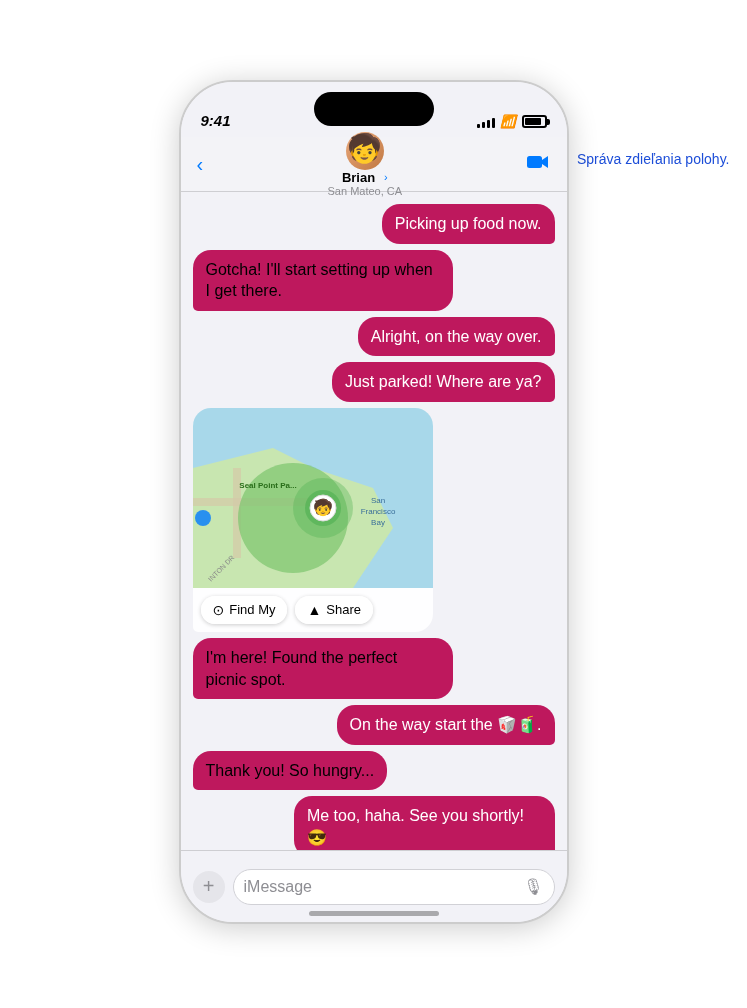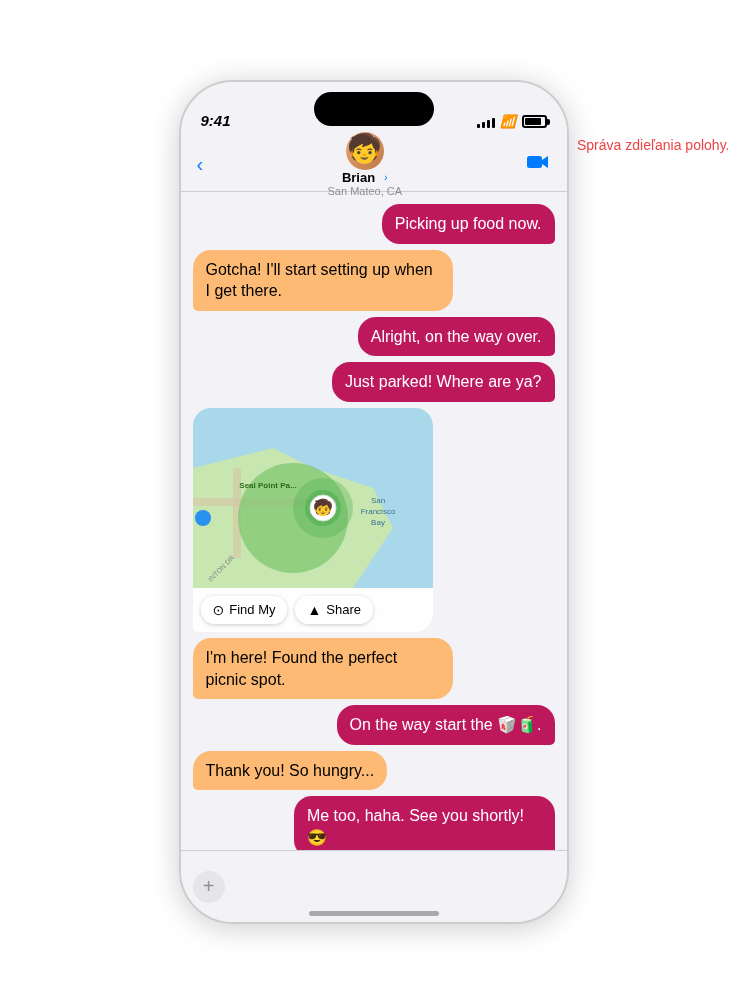--- a/index.html
+++ b/index.html
@@ -17,24 +17,24 @@
       width: 747px;
       height: 1008px;
       position: relative;
       display: flex;
       justify-content: center;
     }
     
     .annotation {
       position: absolute;
       right: 10px;
-      top: 136px;
+      top: 150px;
       width: 160px;
       font-size: 14px;
-      color: #ef4444;
+      color: #1d4ed8;
       line-height: 1.4;
     }
     
     .phone {
       width: 390px;
       height: 844px;
       background: #f2f2f7;
       border-radius: 54px;
       border: 2px solid #ccc;
       overflow: hidden;
@@ -218,21 +218,21 @@
       font-size: 16px;
       line-height: 1.35;
       word-wrap: break-word;
     }
     .bubble.sent {
       background: #be185d;
       color: #fff;
       border-bottom-right-radius: 5px;
     }
     .bubble.received {
-      background: #fdba74;
+      background: #be185d;
       color: #000;
       border-bottom-left-radius: 5px;
     }
     
     .map-bubble {
       width: 240px;
       border-radius: 18px;
       overflow: hidden;
       border-bottom-left-radius: 5px;
     }
@@ -464,17 +464,21 @@
       <div class="msg-row sent">
         <div class="bubble sent">Me too, haha. See you shortly! 😎</div>
       </div>
 
     </div>
 
     <div class="input-bar">
       <div class="plus-btn">
         <span>+</span>
       </div>
+      <div class="input-field">
+        <span class="input-placeholder">iMessage</span>
+        <span class="mic-icon">🎙</span>
+      </div>
     </div>
 
     <div class="home-indicator"></div>
   </div>
 </div>
 
 </body></html>

